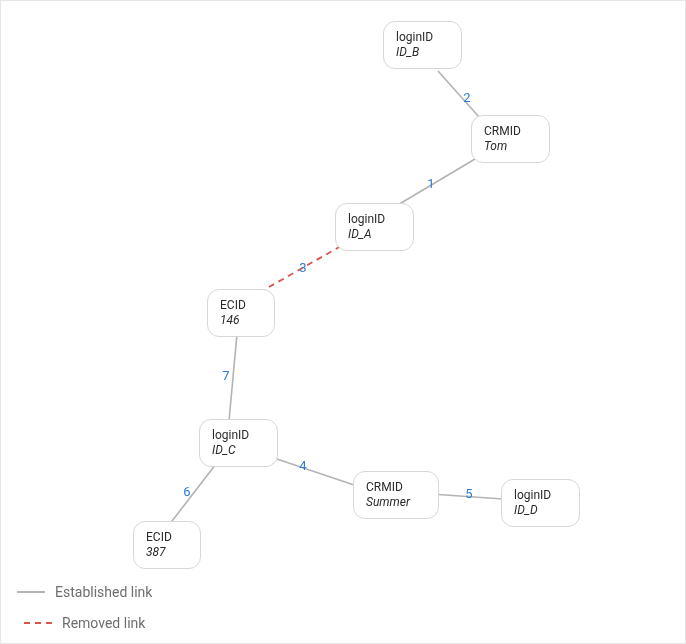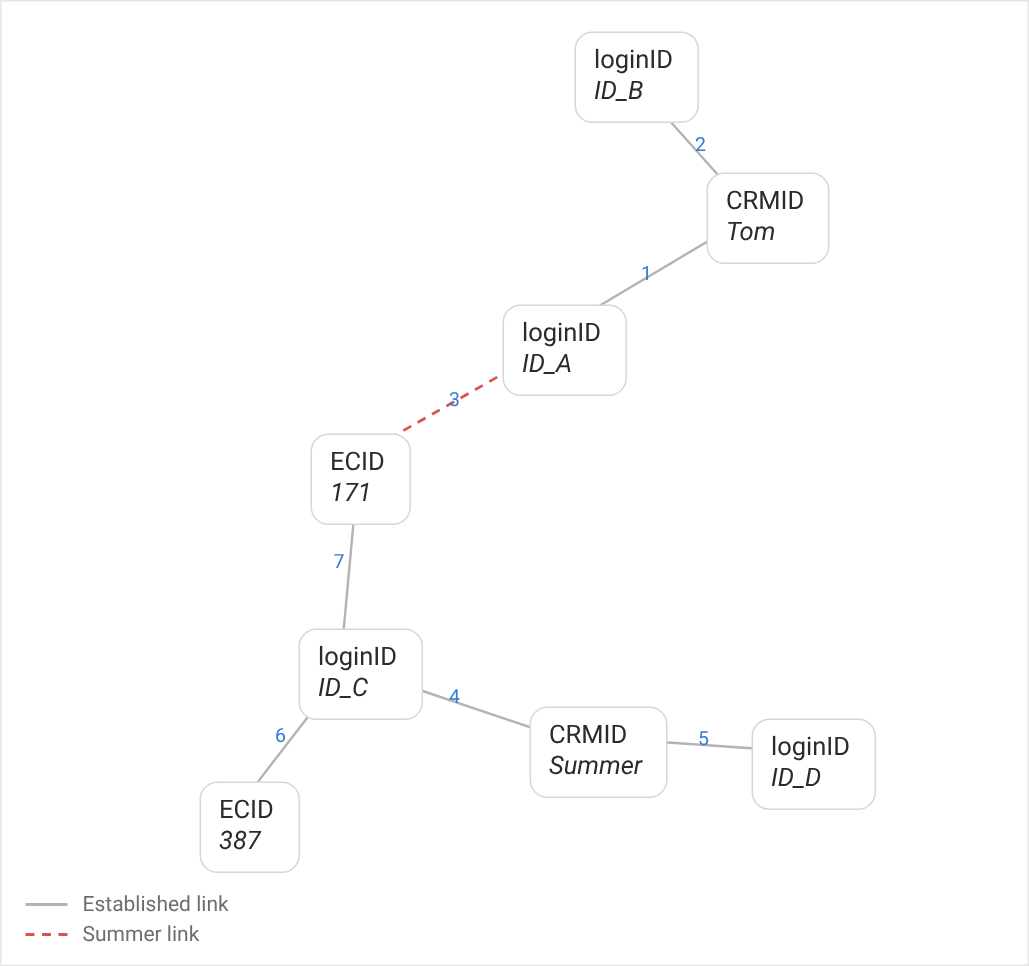--- a/index.html
+++ b/index.html
@@ -22,22 +22,22 @@
     inset: 0;
     width: 686px;
     height: 644px;
     pointer-events: none;
   }
   .node {
     position: absolute;
     background: #fff;
     border: 1.5px solid #d7d7d7;
     border-radius: 12px;
-    padding: 8px 16px 8px 12px;
-    font-size: 17px;
+    padding: 8px 28px 8px 12px;
+    font-size: 12px;
     line-height: 1.25;
     color: #2b2b2b;
     white-space: nowrap;
   }
   .node .type { display: block; }
   .node .val  { display: block; font-style: italic; }
   .edge-label {
     position: absolute;
     font-size: 13px;
     color: #2f7bd9;
@@ -49,21 +49,22 @@
     position: absolute;
     left: 16px;
     bottom: 12px;
     font-size: 14px;
     color: #6e6e6e;
   }
   .legend-row {
     display: flex;
     align-items: center;
     gap: 10px;
-    margin-top: 4px;
+    margin-top: 15px;
+    justify-content: center;
   }
   .legend-line {
     width: 28px;
     height: 0;
     border-top-width: 2px;
     border-top-style: solid;
     border-color: #b3b3b3;
   }
   .legend-line.dashed {
     border-top-style: dashed;
@@ -110,21 +111,21 @@
     <span class="val">Tom</span>
   </div>
 
   <div class="node" style="left:334px; top:202px;">
     <span class="type">loginID</span>
     <span class="val">ID_A</span>
   </div>
 
   <div class="node" style="left:206px; top:288px;">
     <span class="type">ECID</span>
-    <span class="val">171</span>
+    <span class="val">146</span>
   </div>
 
   <div class="node" style="left:198px; top:418px;">
     <span class="type">loginID</span>
     <span class="val">ID_C</span>
   </div>
 
   <div class="node" style="left:132px; top:520px;">
     <span class="type">ECID</span>
     <span class="val">387</span>
@@ -140,17 +141,17 @@
     <span class="val">ID_D</span>
   </div>
 
   <div class="legend">
     <div class="legend-row">
       <span class="legend-line"></span>
       <span>Established link</span>
     </div>
     <div class="legend-row">
       <span class="legend-line dashed"></span>
-      <span>Summer link</span>
+      <span>Removed link</span>
     </div>
   </div>
 
 </div>
 
 </body></html>

